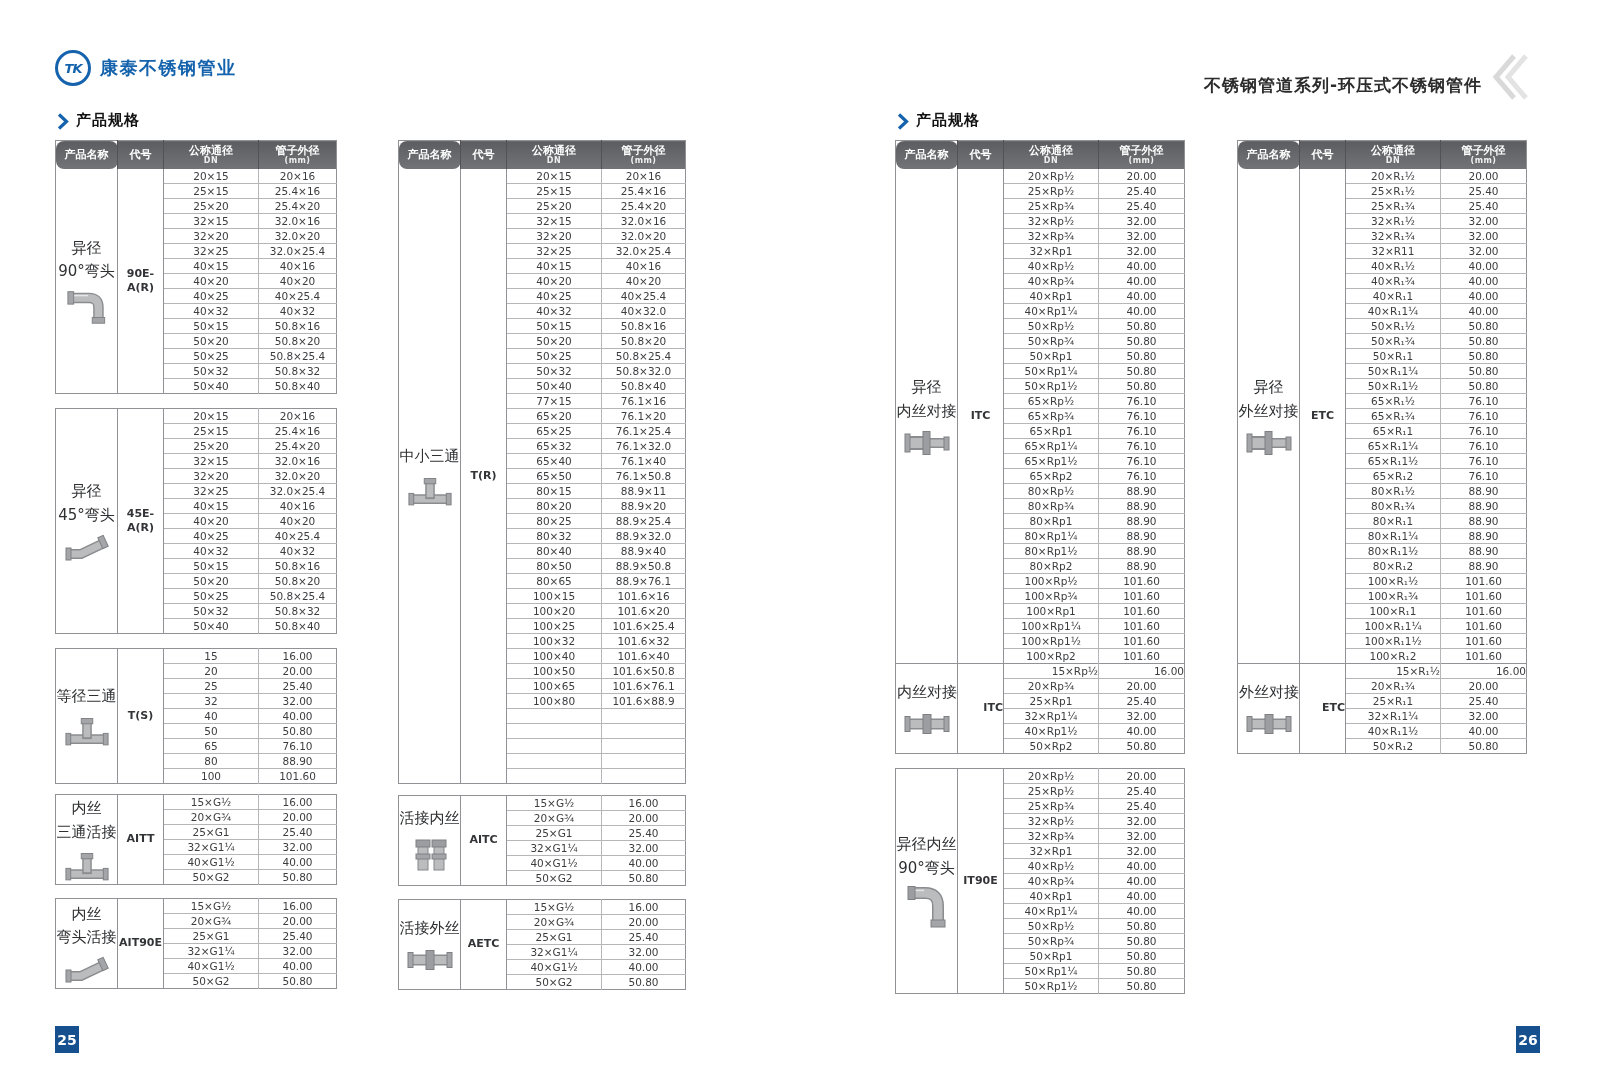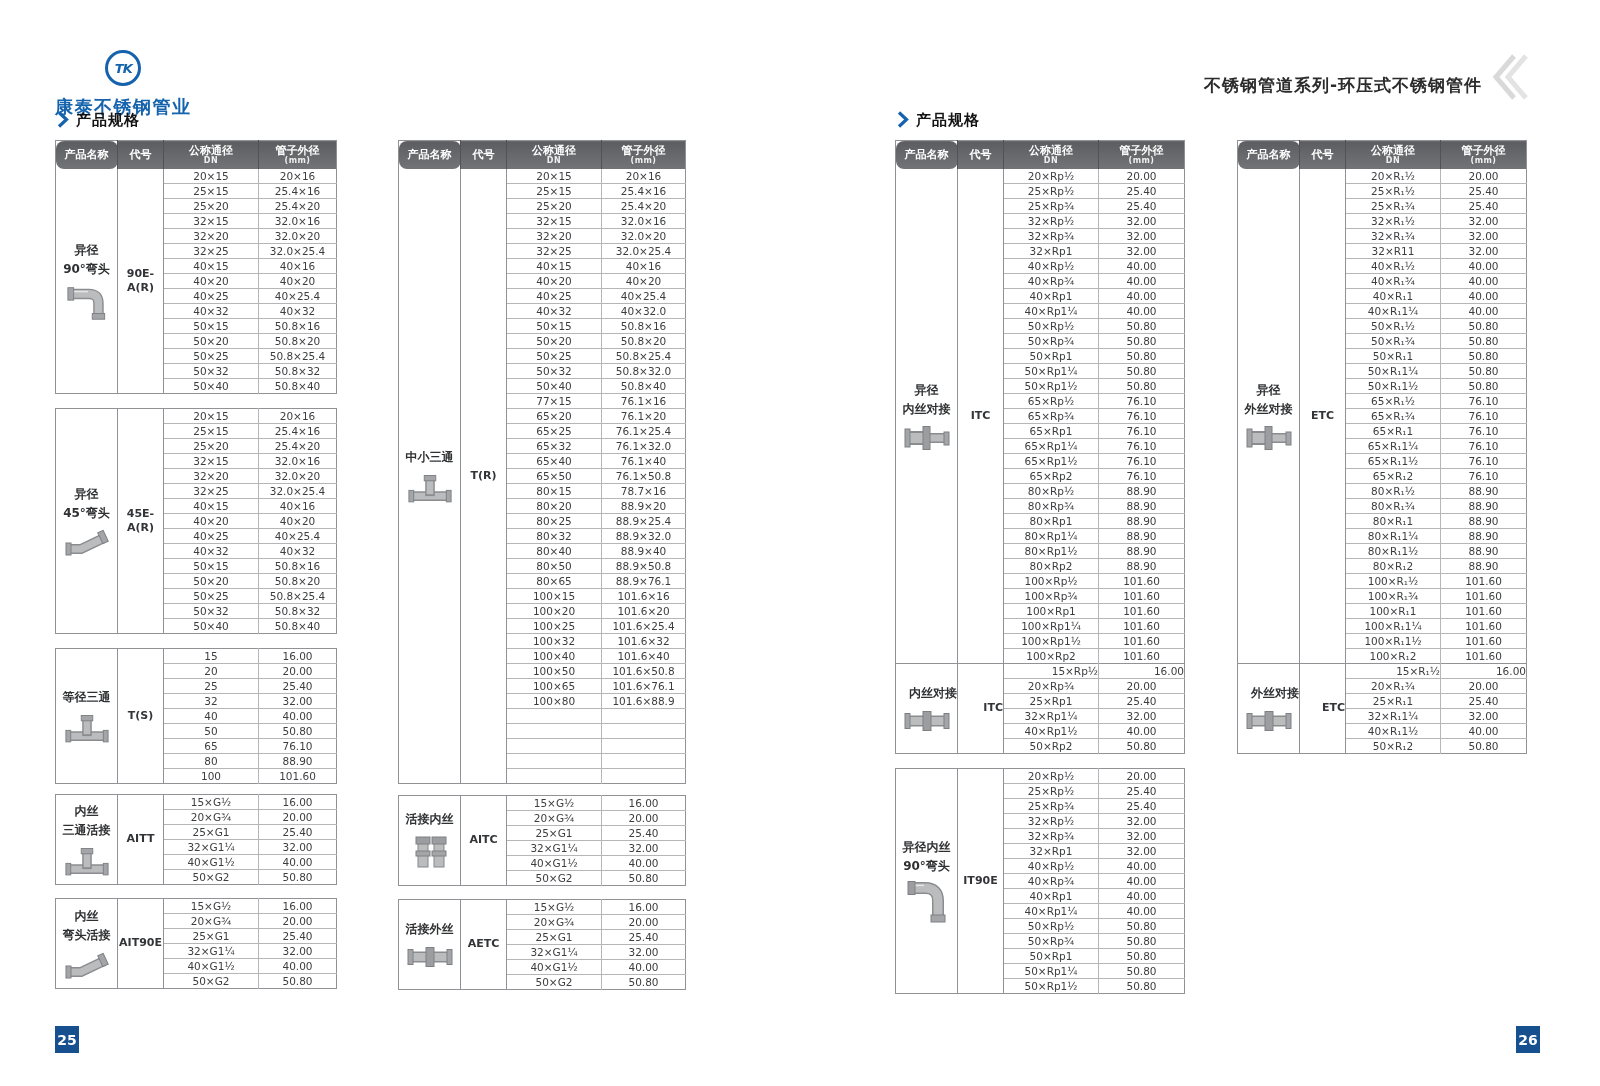--- a/index.html
+++ b/index.html
@@ -1,49 +1,49 @@
 <!DOCTYPE html>
 <html><head>
 <meta charset="utf-8">
 <style>
   html,body{margin:0;padding:0;background:#e8e8e8;}
   .page{position:relative;width:1600px;height:1086px;background:#ffffff;margin:0 auto;
         font-family:"DejaVu Sans","Liberation Sans",sans-serif;overflow:hidden;}
 
   
-  .brand{position:absolute;left:55px;top:50px;display:flex;align-items:center;gap:9px;flex-direction:column;}
+  .brand{position:absolute;left:55px;top:50px;display:flex;align-items:center;gap:9px;}
   .logo-circle{width:30px;height:30px;border-radius:50%;border:3px solid #1563ad;background:#fff;
                color:#1563ad;display:flex;align-items:center;justify-content:center;
                font-style:italic;font-weight:bold;font-size:13px;letter-spacing:-1px;}
   .brand-name{color:#1563ad;font-size:18px;font-weight:bold;letter-spacing:1.5px;}
   .series-title{position:absolute;right:118px;top:74px;font-size:17px;font-weight:bold;color:#2b2b2b;letter-spacing:1px;}
   .corner-deco{position:absolute;right:70px;top:52px;}
 
   
-  .section-head{position:absolute;top:111px;display:flex;align-items:flex-start;gap:7px;
+  .section-head{position:absolute;top:111px;display:flex;align-items:flex-end;gap:7px;
                 font-size:15px;font-weight:bold;color:#141414;letter-spacing:1px;}
 
   
   .col{position:absolute;top:140px;}
   .tbl-slot{display:block;}
 
   table.spec{border-collapse:collapse;table-layout:fixed;width:100%;background:#fff;border:1px solid #909295;}
   table.spec thead th{background:linear-gradient(180deg,#5c5d61 0%,#737478 100%);color:#fff;
        font-size:11px;font-weight:bold;height:28px;padding:0;line-height:1.1;border-left:1px solid #515255;}
   table.spec thead th:first-child{border-left:none;border-radius:8px;}
   table.spec thead th .sub{display:block;font-size:8px;font-weight:bold;color:#efefef;letter-spacing:.5px;}
   table.spec td{height:14px;padding:0;font-size:10.5px;line-height:1;color:#3c3d3f;text-align:center;vertical-align:middle;}
   table.spec td.dn{border-top:1px solid #b4b6b8;border-left:1px solid #909295;}
   table.spec td.od{border-top:1px solid #b4b6b8;border-left:1px solid #b4b6b8;}
   table.spec tbody tr:first-child td.dn,
   table.spec tbody tr:first-child td.od{border-top:none;}
   table.spec td.prod{border-right:1px solid #909295;background:#fff;}
   table.spec td.code{border-right:1px solid #909295;font-weight:bold;color:#333437;font-size:11px;line-height:1.3;}
   table.spec tr.group-start td{border-top:1px solid #909295 !important;text-align:right;}
-  .pname{font-size:12px;font-weight:bold;color:#2f3032;line-height:1.55;}
+  .pname{font-size:15px;font-weight:normal;color:#2f3032;line-height:1.55;}
   .picon{margin-top:5px;display:flex;justify-content:center;}
 
   
   .page-badge{position:absolute;top:1026px;width:24px;height:27px;background:#17508f;color:#fff;
               display:flex;align-items:center;justify-content:center;font-size:14px;font-weight:bold;}
 </style>
 </head>
 <body>
 
 <div class="page">
@@ -558,21 +558,21 @@
             <tr>
               <td class="dn">65×40</td>
               <td class="od">76.1×40</td>
             </tr>
             <tr>
               <td class="dn">65×50</td>
               <td class="od">76.1×50.8</td>
             </tr>
             <tr>
               <td class="dn">80×15</td>
-              <td class="od">78.7×16</td>
+              <td class="od">88.9×11</td>
             </tr>
             <tr>
               <td class="dn">80×20</td>
               <td class="od">88.9×20</td>
             </tr>
             <tr>
               <td class="dn">80×25</td>
               <td class="od">88.9×25.4</td>
             </tr>
             <tr>

